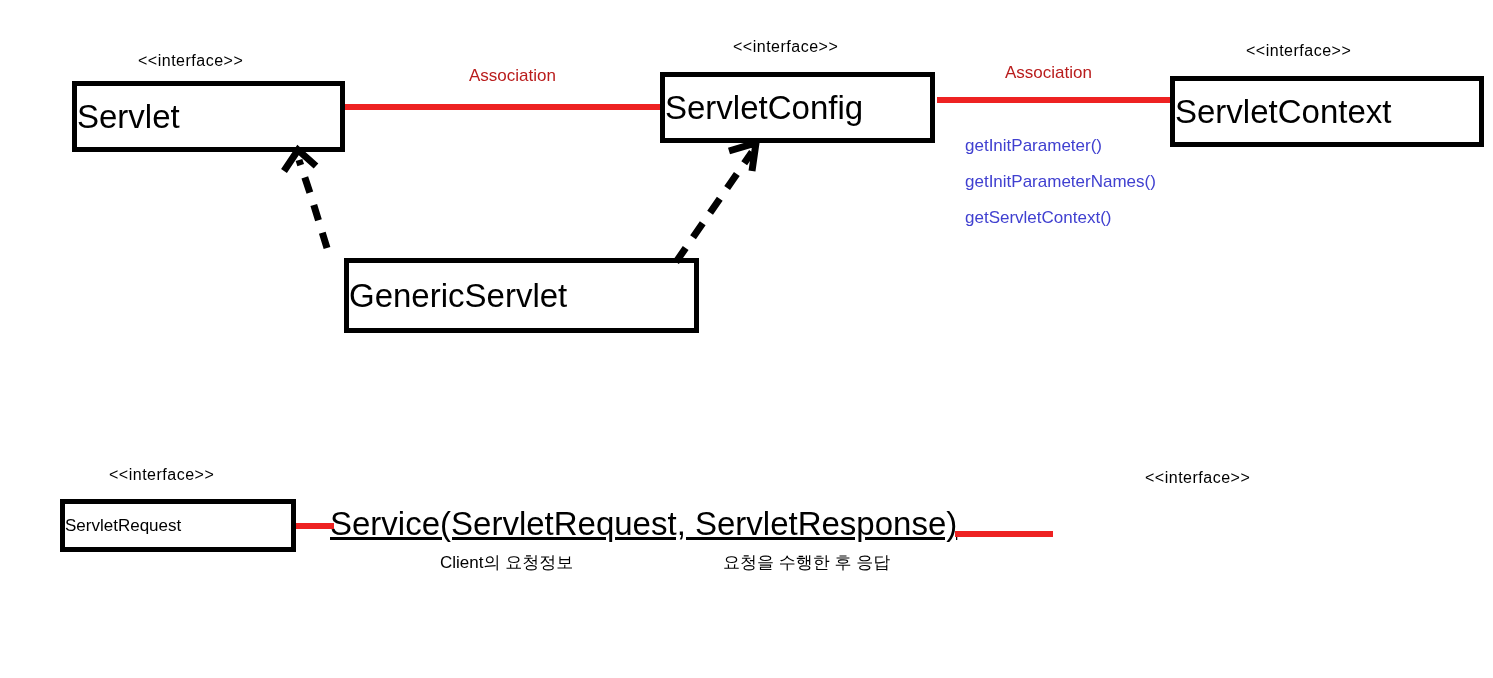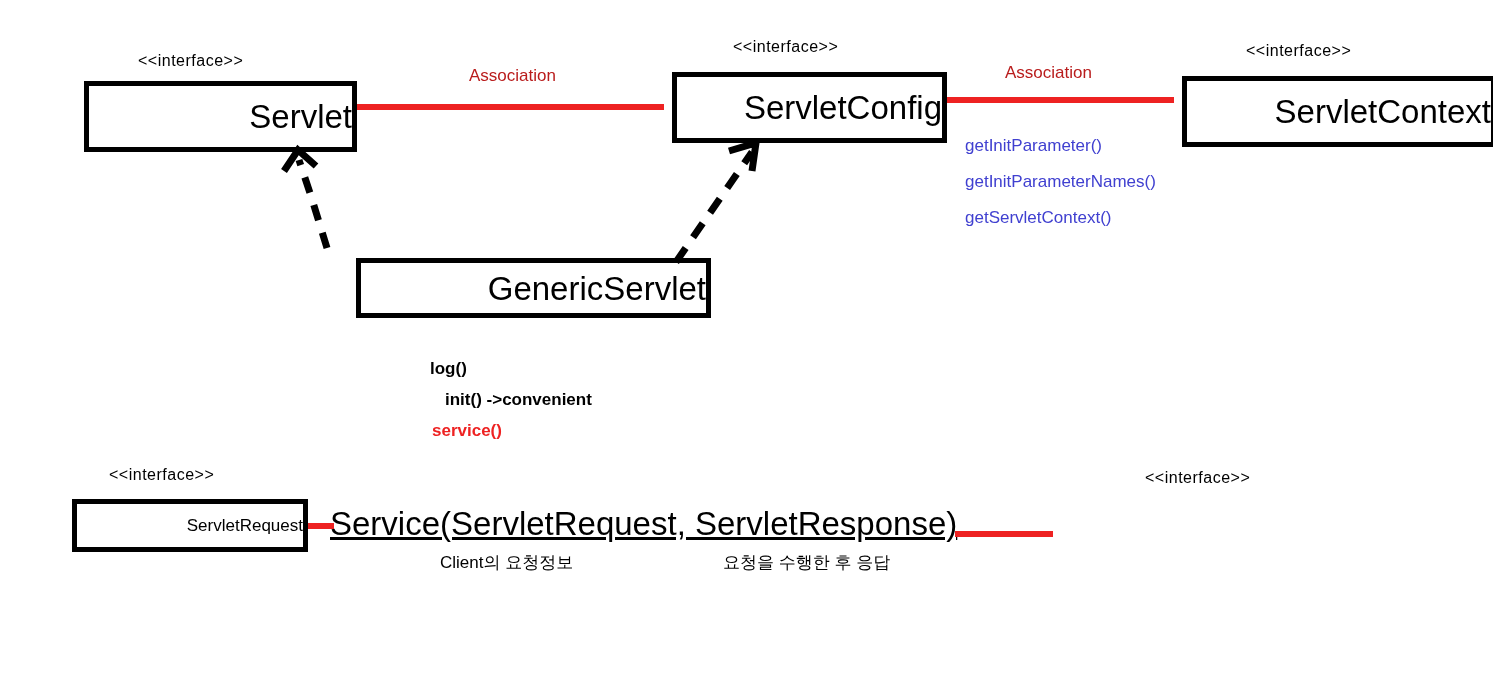--- a/index.html
+++ b/index.html
@@ -21,23 +21,22 @@
   }
 
   
   .uml-box {
     position: absolute;
     box-sizing: border-box;
     background: #ffffff;
     border: 5px solid #000000;
     display: flex;
     align-items: center;
-    justify-content: flex-end;
+    justify-content: flex-start;
     z-index: 5;
-    margin-left: 12px;
   }
   .uml-box .box-title {
     color: #000000;
     font-weight: 400;
     line-height: 1;
     white-space: nowrap;
   }
   .title-lg { font-size: 33px; }
   .title-md { font-size: 17px; }
 
@@ -156,29 +155,24 @@
   <div class="uml-box" style="left:1170px; top:76px; width:314px; height:71px;">
     <span class="box-title title-lg">ServletContext</span>
   </div>
 
   <div class="assoc-line" style="left:341px; top:104px; width:323px;"></div>
   <div class="assoc-label" style="left:469px; top:66px;">Association</div>
 
   <div class="assoc-line" style="left:937px; top:97px; width:237px;"></div>
   <div class="assoc-label" style="left:1005px; top:63px;">Association</div>
 
-  <div class="uml-box" style="left:344px; top:258px; width:355px; height:60px;">
+  <div class="uml-box" style="left:344px; top:258px; width:355px; height:75px;">
     <span class="box-title title-lg">GenericServlet</span>
   </div>
 
-  <div class="method-list generic" style="left:430px; top:360px;">
-    <div class="method m-black">log()</div>
-    <div class="method m-black" style="margin-left:15px;">init() -&gt;convenient</div>
-    <div class="method m-red" style="margin-left:2px;">service()</div>
-  </div>
 
   <div class="stereotype" style="left:109px; top:466px;">&lt;&lt;interface&gt;&gt;</div>
 
   <div class="uml-box" style="left:60px; top:499px; width:236px; height:53px;">
     <span class="box-title title-md">ServletRequest</span>
   </div>
 
   <div class="stereotype" style="left:1145px; top:469px;">&lt;&lt;interface&gt;&gt;</div>
 
 

